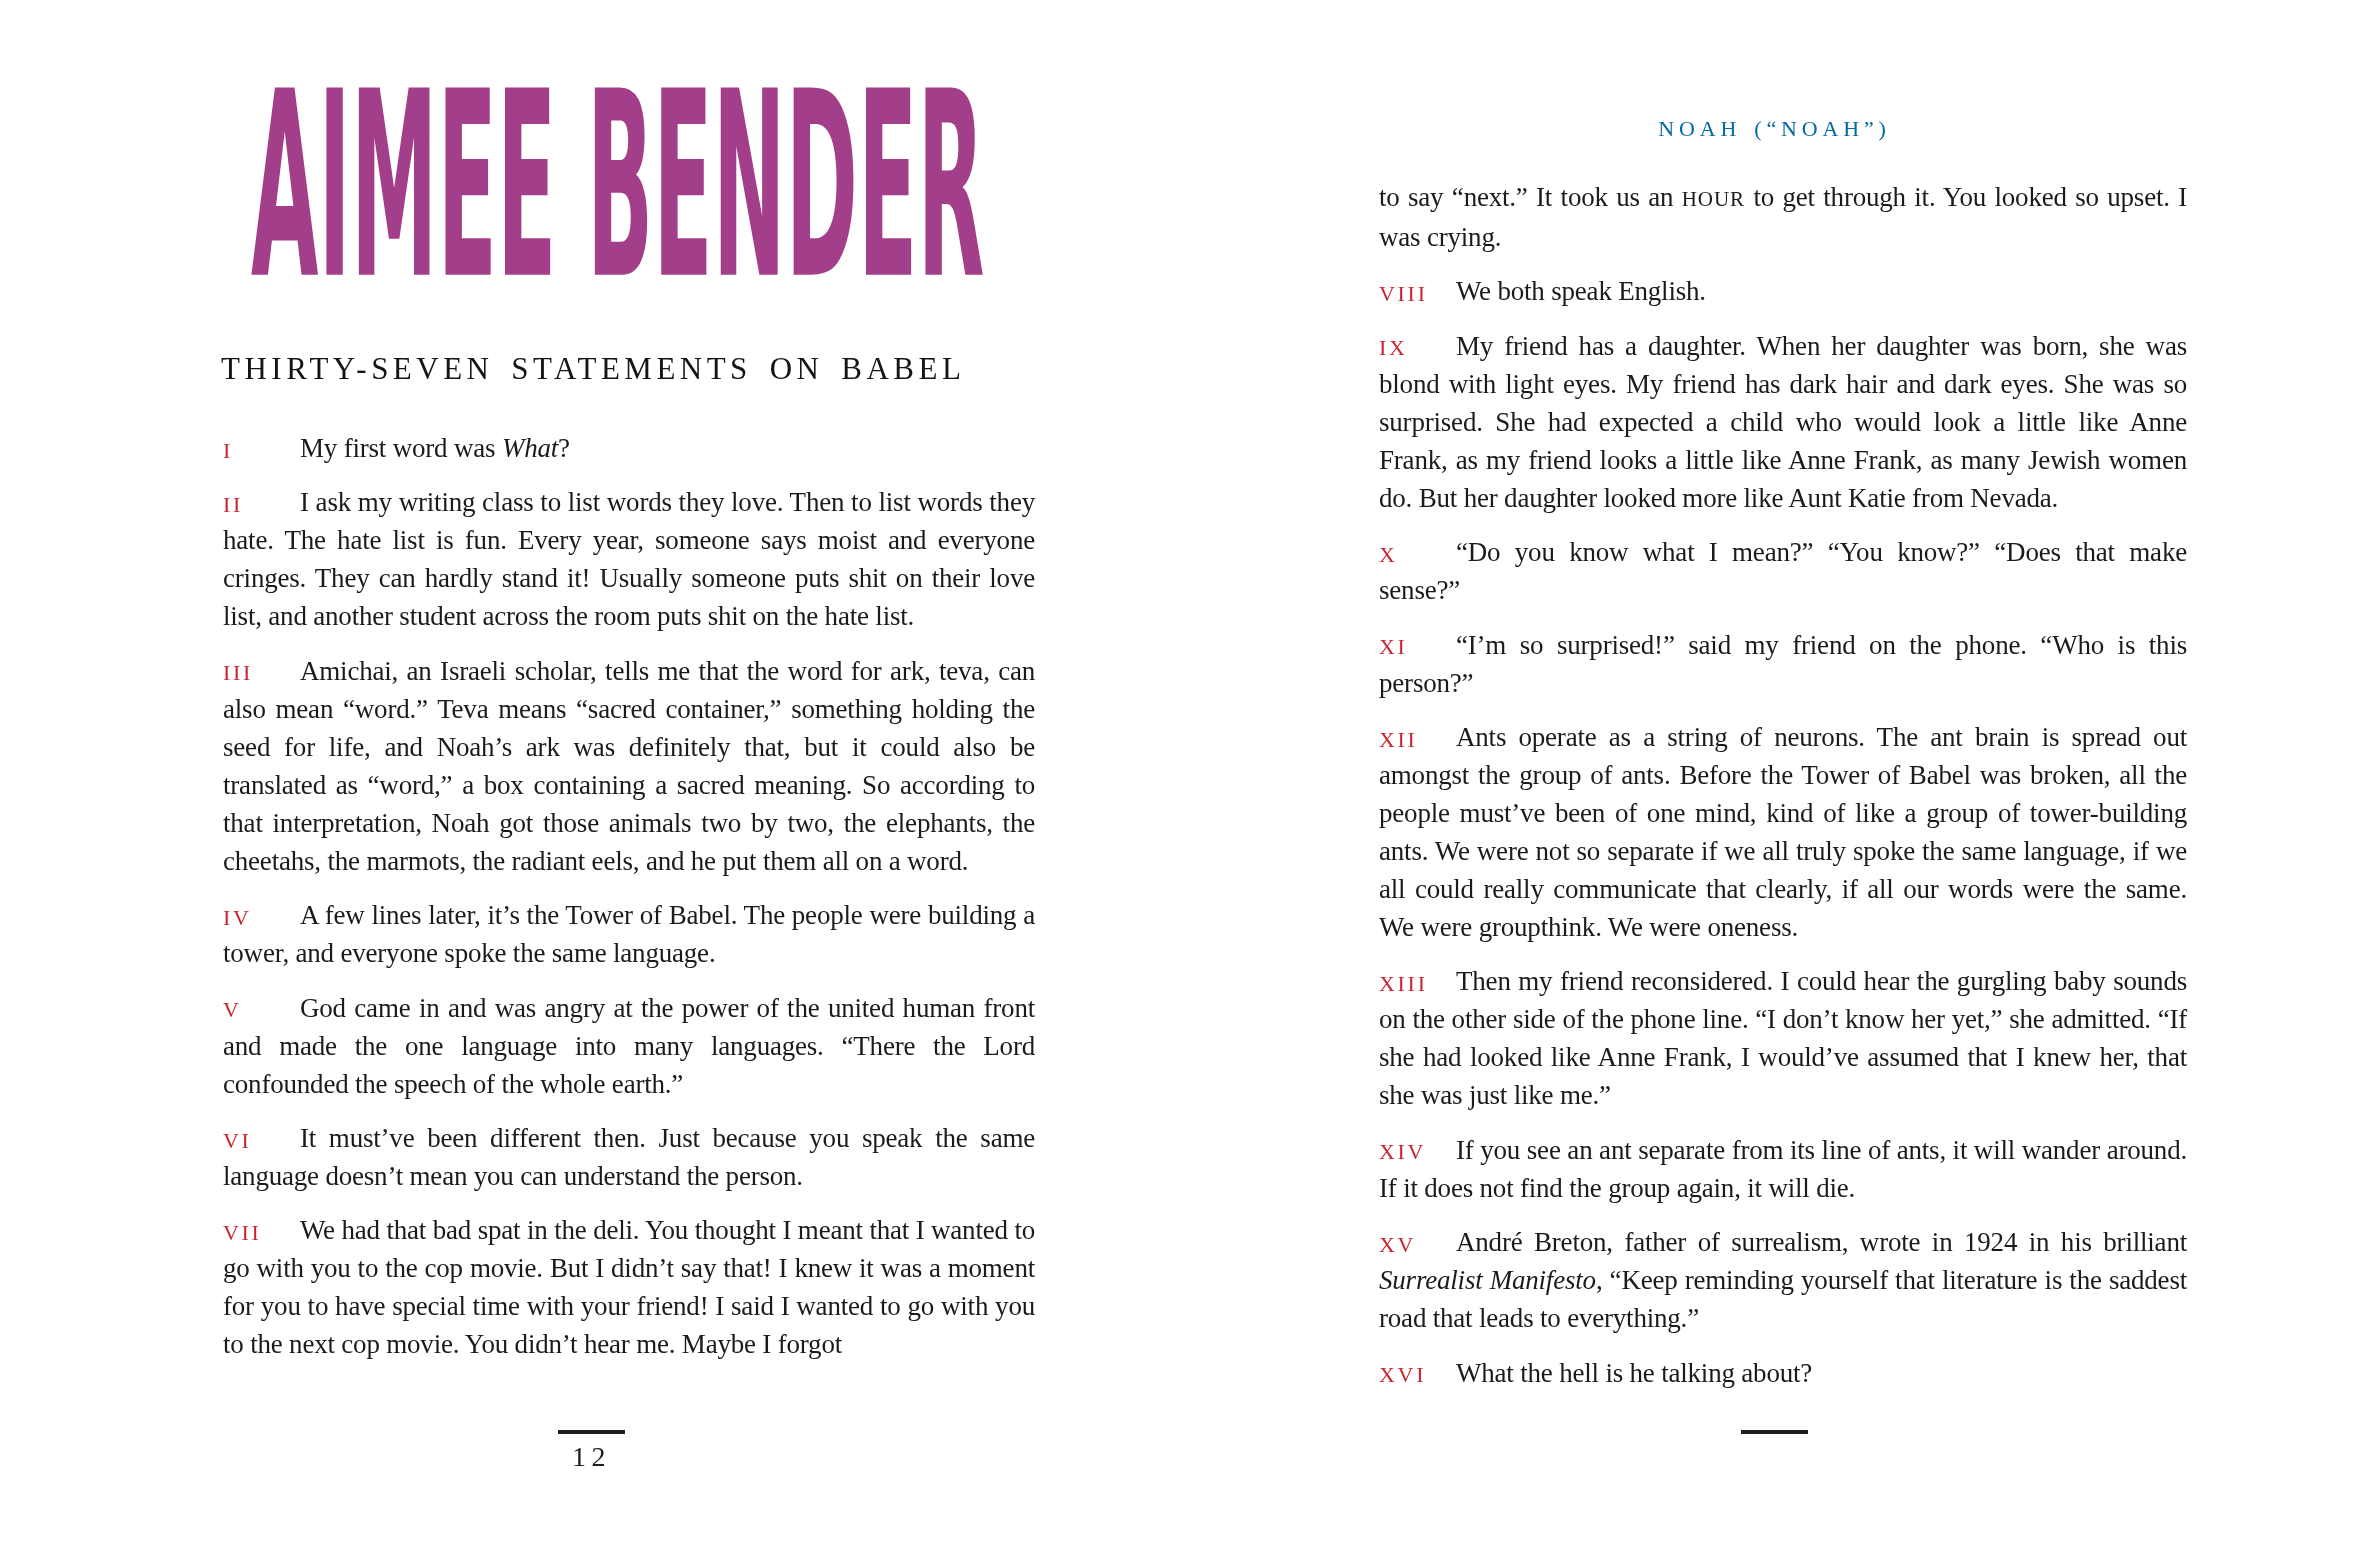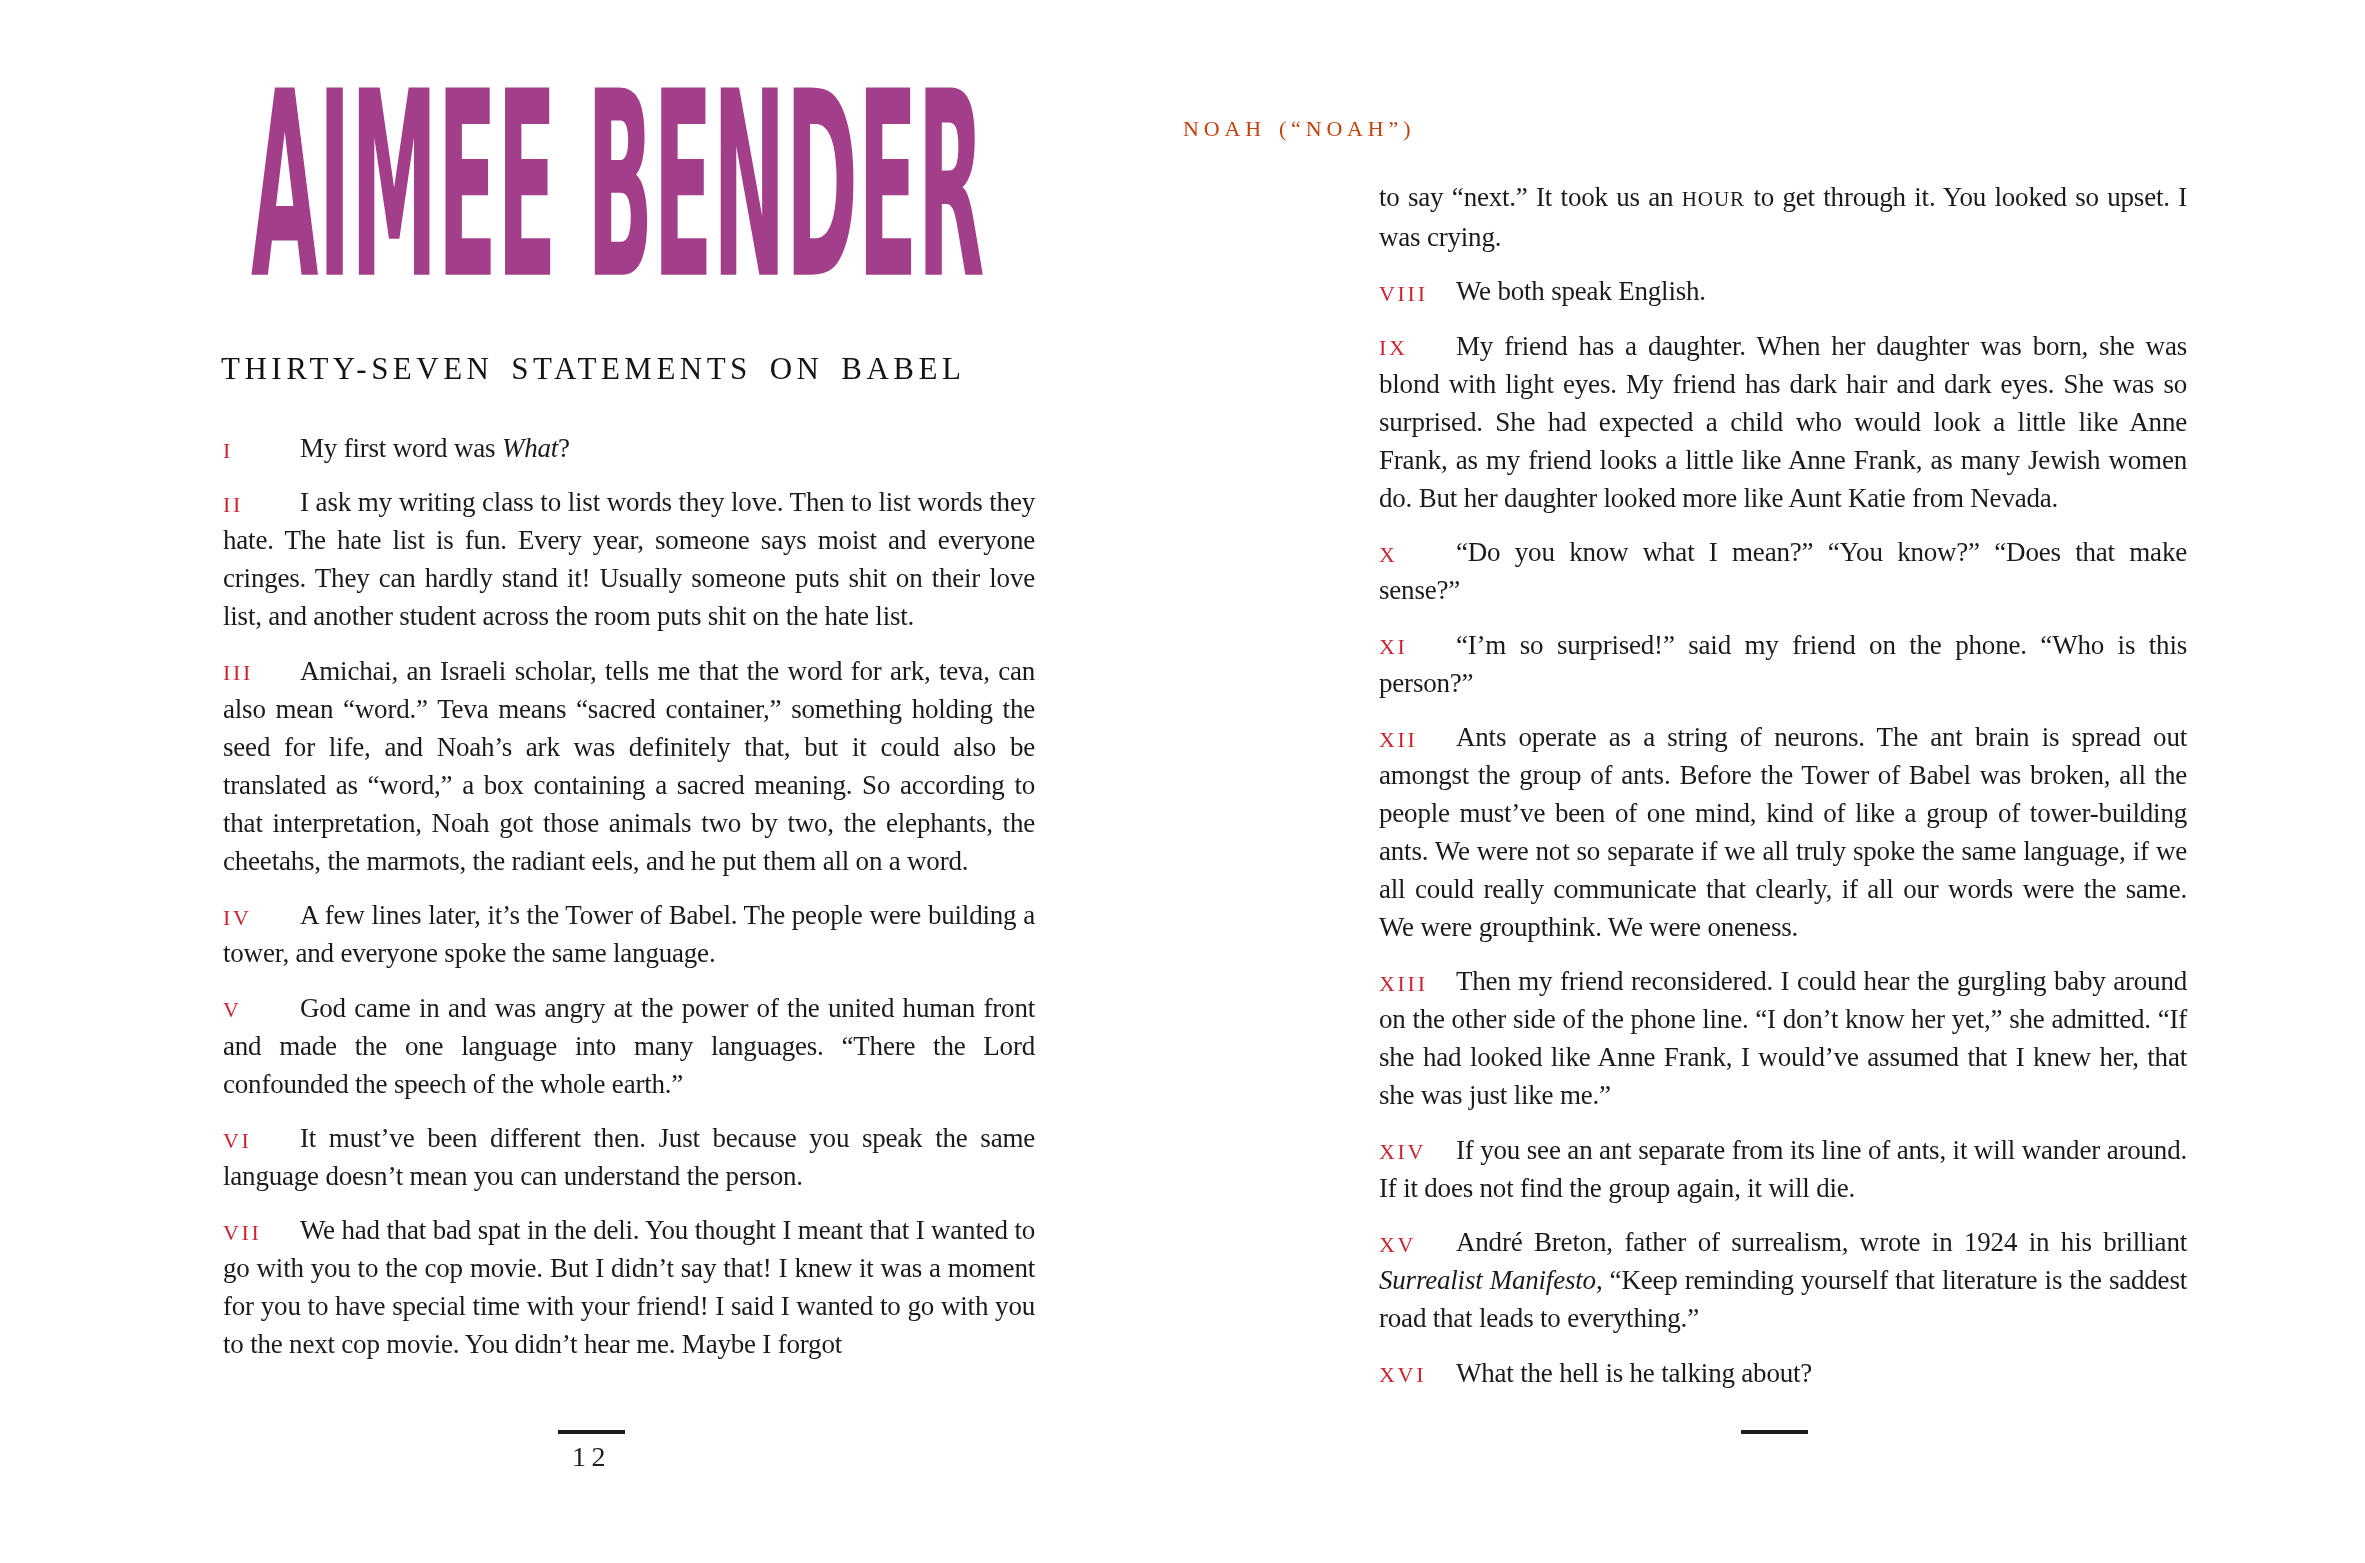--- a/index.html
+++ b/index.html
@@ -52,25 +52,25 @@
     white-space: nowrap;
     color: #151515;
   }
 
   
   .running-header {
     position: absolute;
     left: 0;
     top: 116px;
     width: 1183px;
-    text-align: left;
+    text-align: center;
     font-size: 22px;
     letter-spacing: 0.22em;
     word-spacing: 0.12em;
-    color: #c2410c;
+    color: #0369a1;
   }
 
   
   .text-block {
     position: absolute;
     font-size: 27px;
     line-height: 38px;
     text-align: justify;
     letter-spacing: -0.2px;
   }
@@ -151,21 +151,21 @@
 
   <div class="running-header">NOAH (“NOAH”)</div>
 
   <div class="text-block">
       <p class="statement continuation"><span>to say “next.” It took us an </span><span class="smallcaps">HOUR</span><span> to get through it. You looked so upset. I was crying.</span></p>
       <p class="statement"><span class="numeral">VIII</span><span>We both speak English.</span></p>
       <p class="statement"><span class="numeral">IX</span><span>My friend has a daughter. When her daughter was born, she was blond with light eyes. My friend has dark hair and dark eyes. She was so surprised. She had expected a child who would look a little like Anne Frank, as my friend looks a little like Anne Frank, as many Jewish women do. But her daughter looked more like Aunt Katie from Nevada.</span></p>
       <p class="statement"><span class="numeral">X</span><span>“Do you know what I mean?” “You know?” “Does that make sense?”</span></p>
       <p class="statement"><span class="numeral">XI</span><span>“I’m so surprised!” said my friend on the phone. “Who is this person?”</span></p>
       <p class="statement"><span class="numeral">XII</span><span>Ants operate as a string of neurons. The ant brain is spread out amongst the group of ants. Before the Tower of Babel was broken, all the people must’ve been of one mind, kind of like a group of tower-building ants. We were not so separate if we all truly spoke the same language, if we all could really communicate that clearly, if all our words were the same. We were groupthink. We were oneness.</span></p>
-      <p class="statement"><span class="numeral">XIII</span><span>Then my friend reconsidered. I could hear the gurgling baby around on the other side of the phone line. “I don’t know her yet,” she admitted. “If she had looked like Anne Frank, I would’ve assumed that I knew her, that she was just like me.”</span></p>
+      <p class="statement"><span class="numeral">XIII</span><span>Then my friend reconsidered. I could hear the gurgling baby sounds on the other side of the phone line. “I don’t know her yet,” she admitted. “If she had looked like Anne Frank, I would’ve assumed that I knew her, that she was just like me.”</span></p>
       <p class="statement"><span class="numeral">XIV</span><span>If you see an ant separate from its line of ants, it will wander around. If it does not find the group again, it will die.</span></p>
       <p class="statement"><span class="numeral">XV</span><span>André Breton, father of surrealism, wrote in 1924 in his brilliant </span><span class="italic">Surrealist Manifesto</span><span>, “Keep reminding yourself that literature is the saddest road that leads to everything.”</span></p>
       <p class="statement"><span class="numeral">XVI</span><span>What the hell is he talking about?</span></p>
     </div>
 
   <div class="folio">
     <div class="folio-rule"></div>
   </div>
 </div>
 

